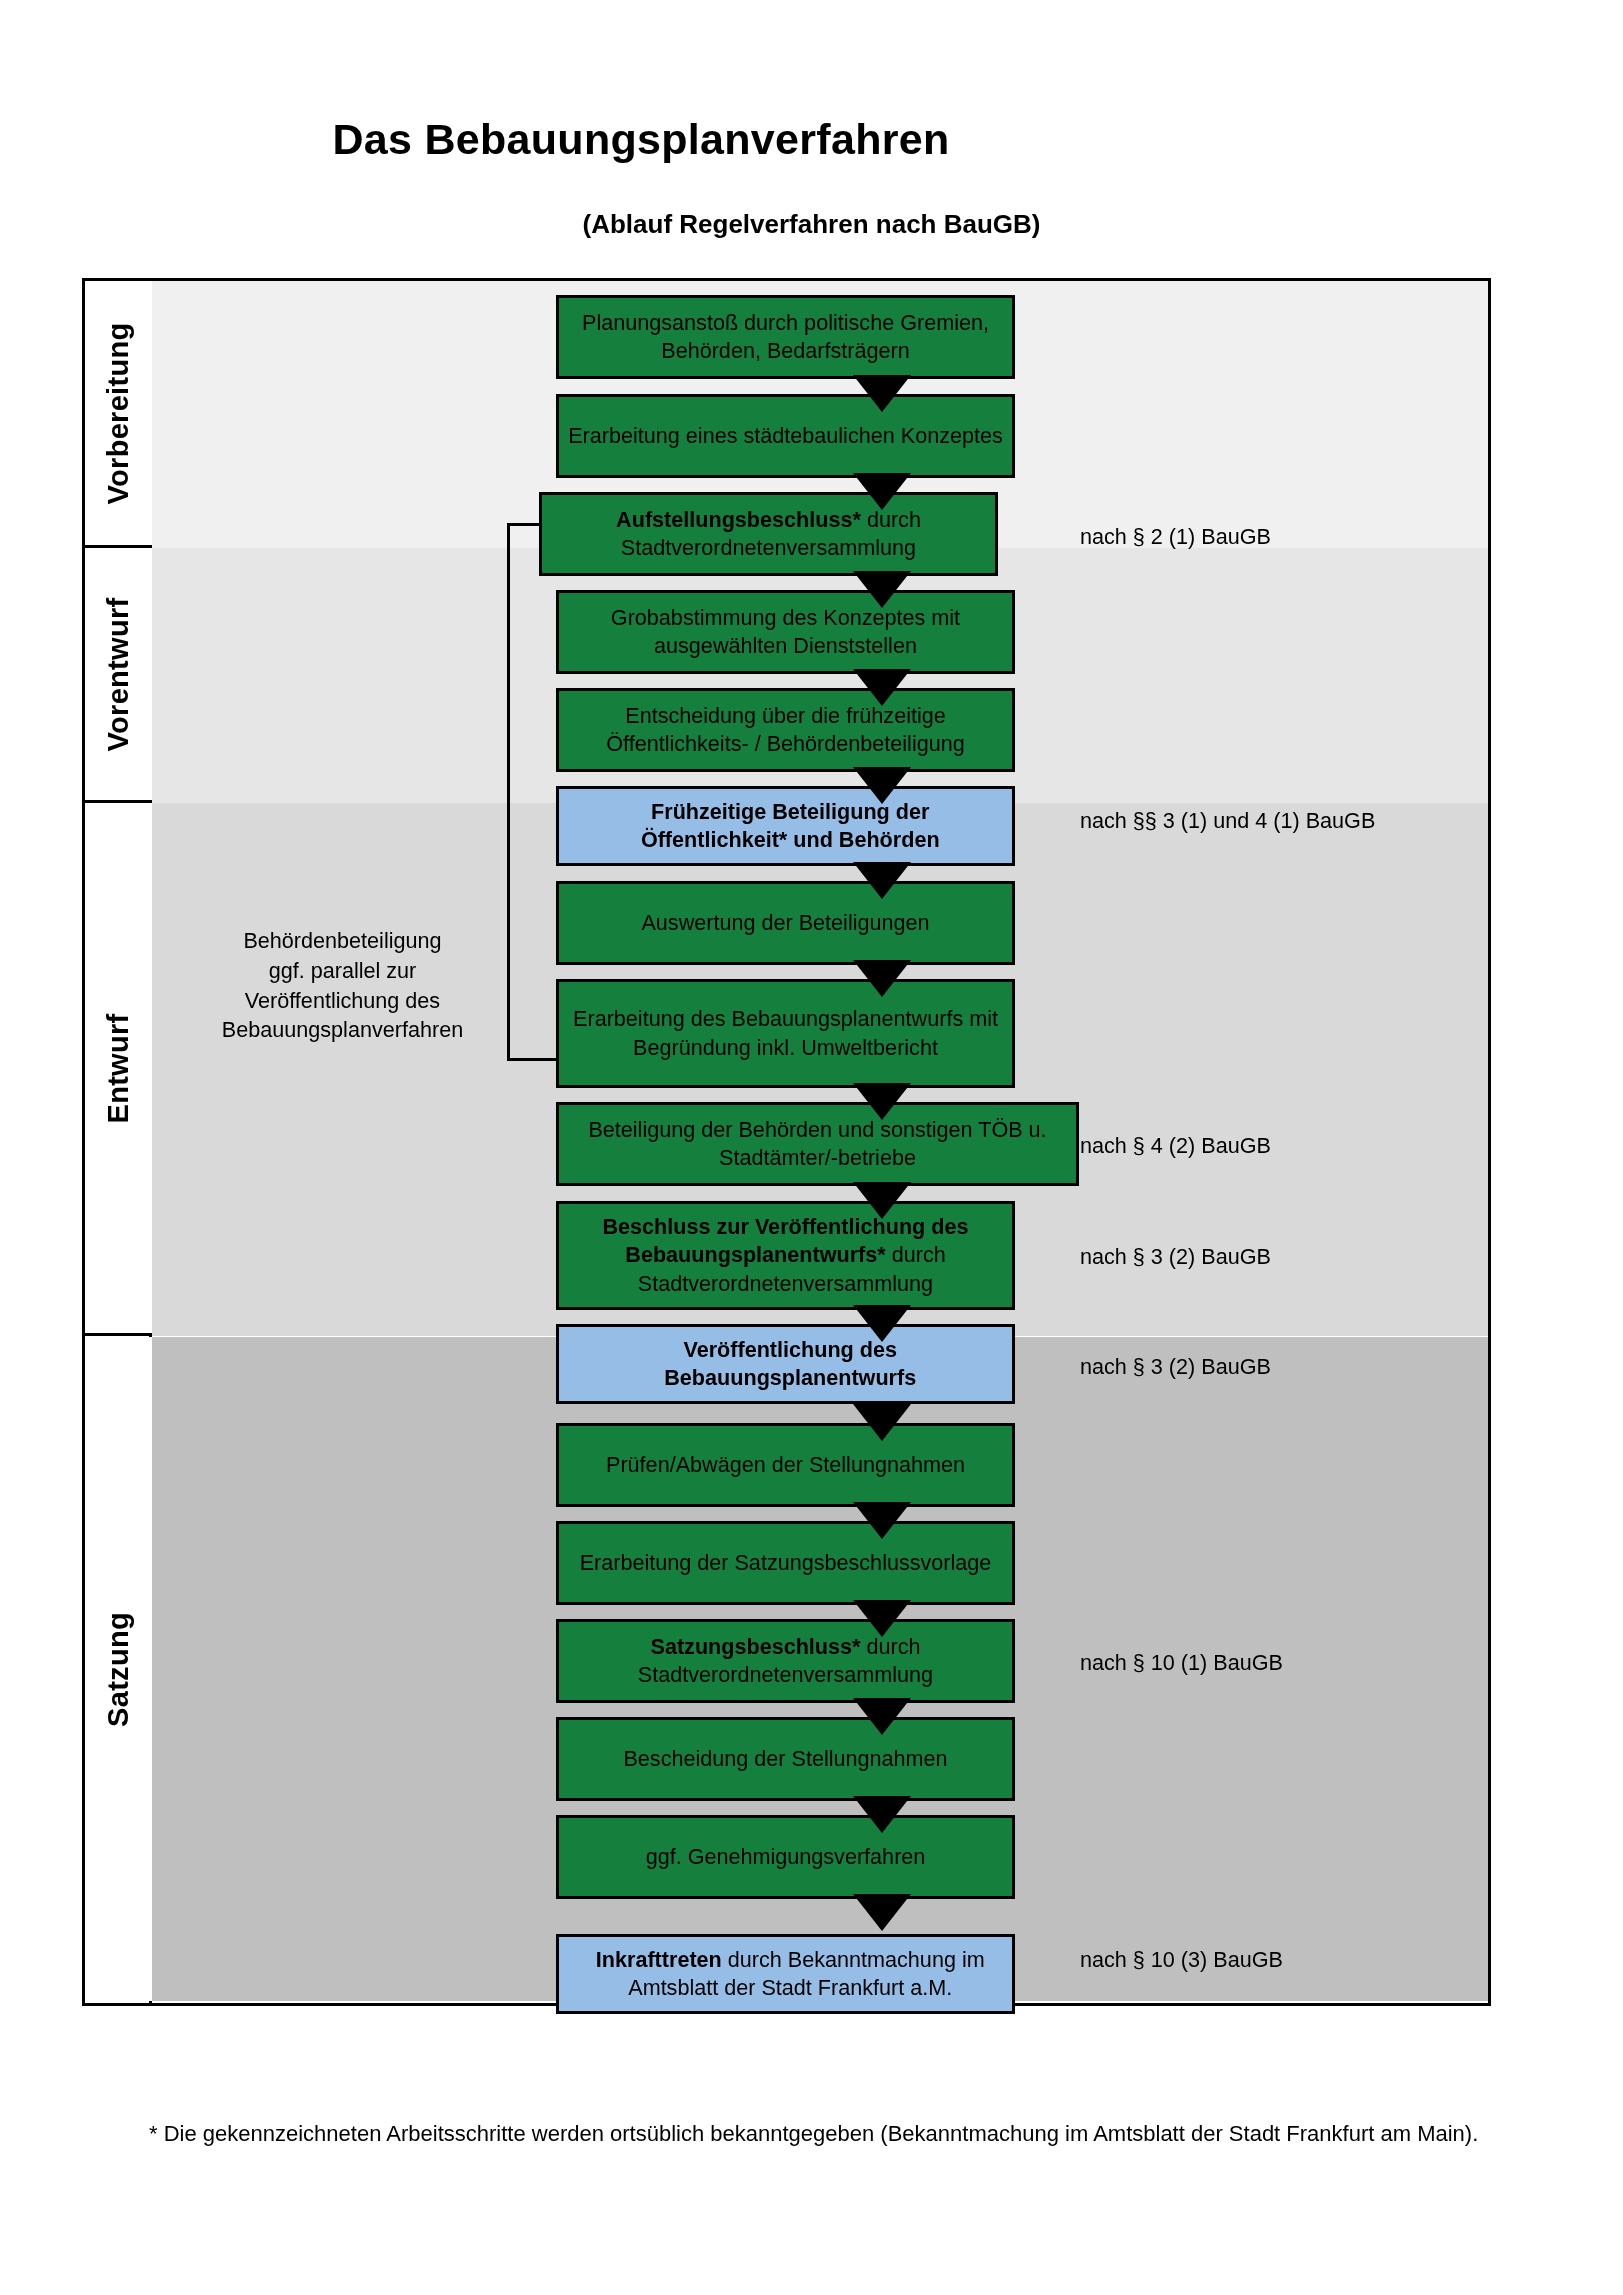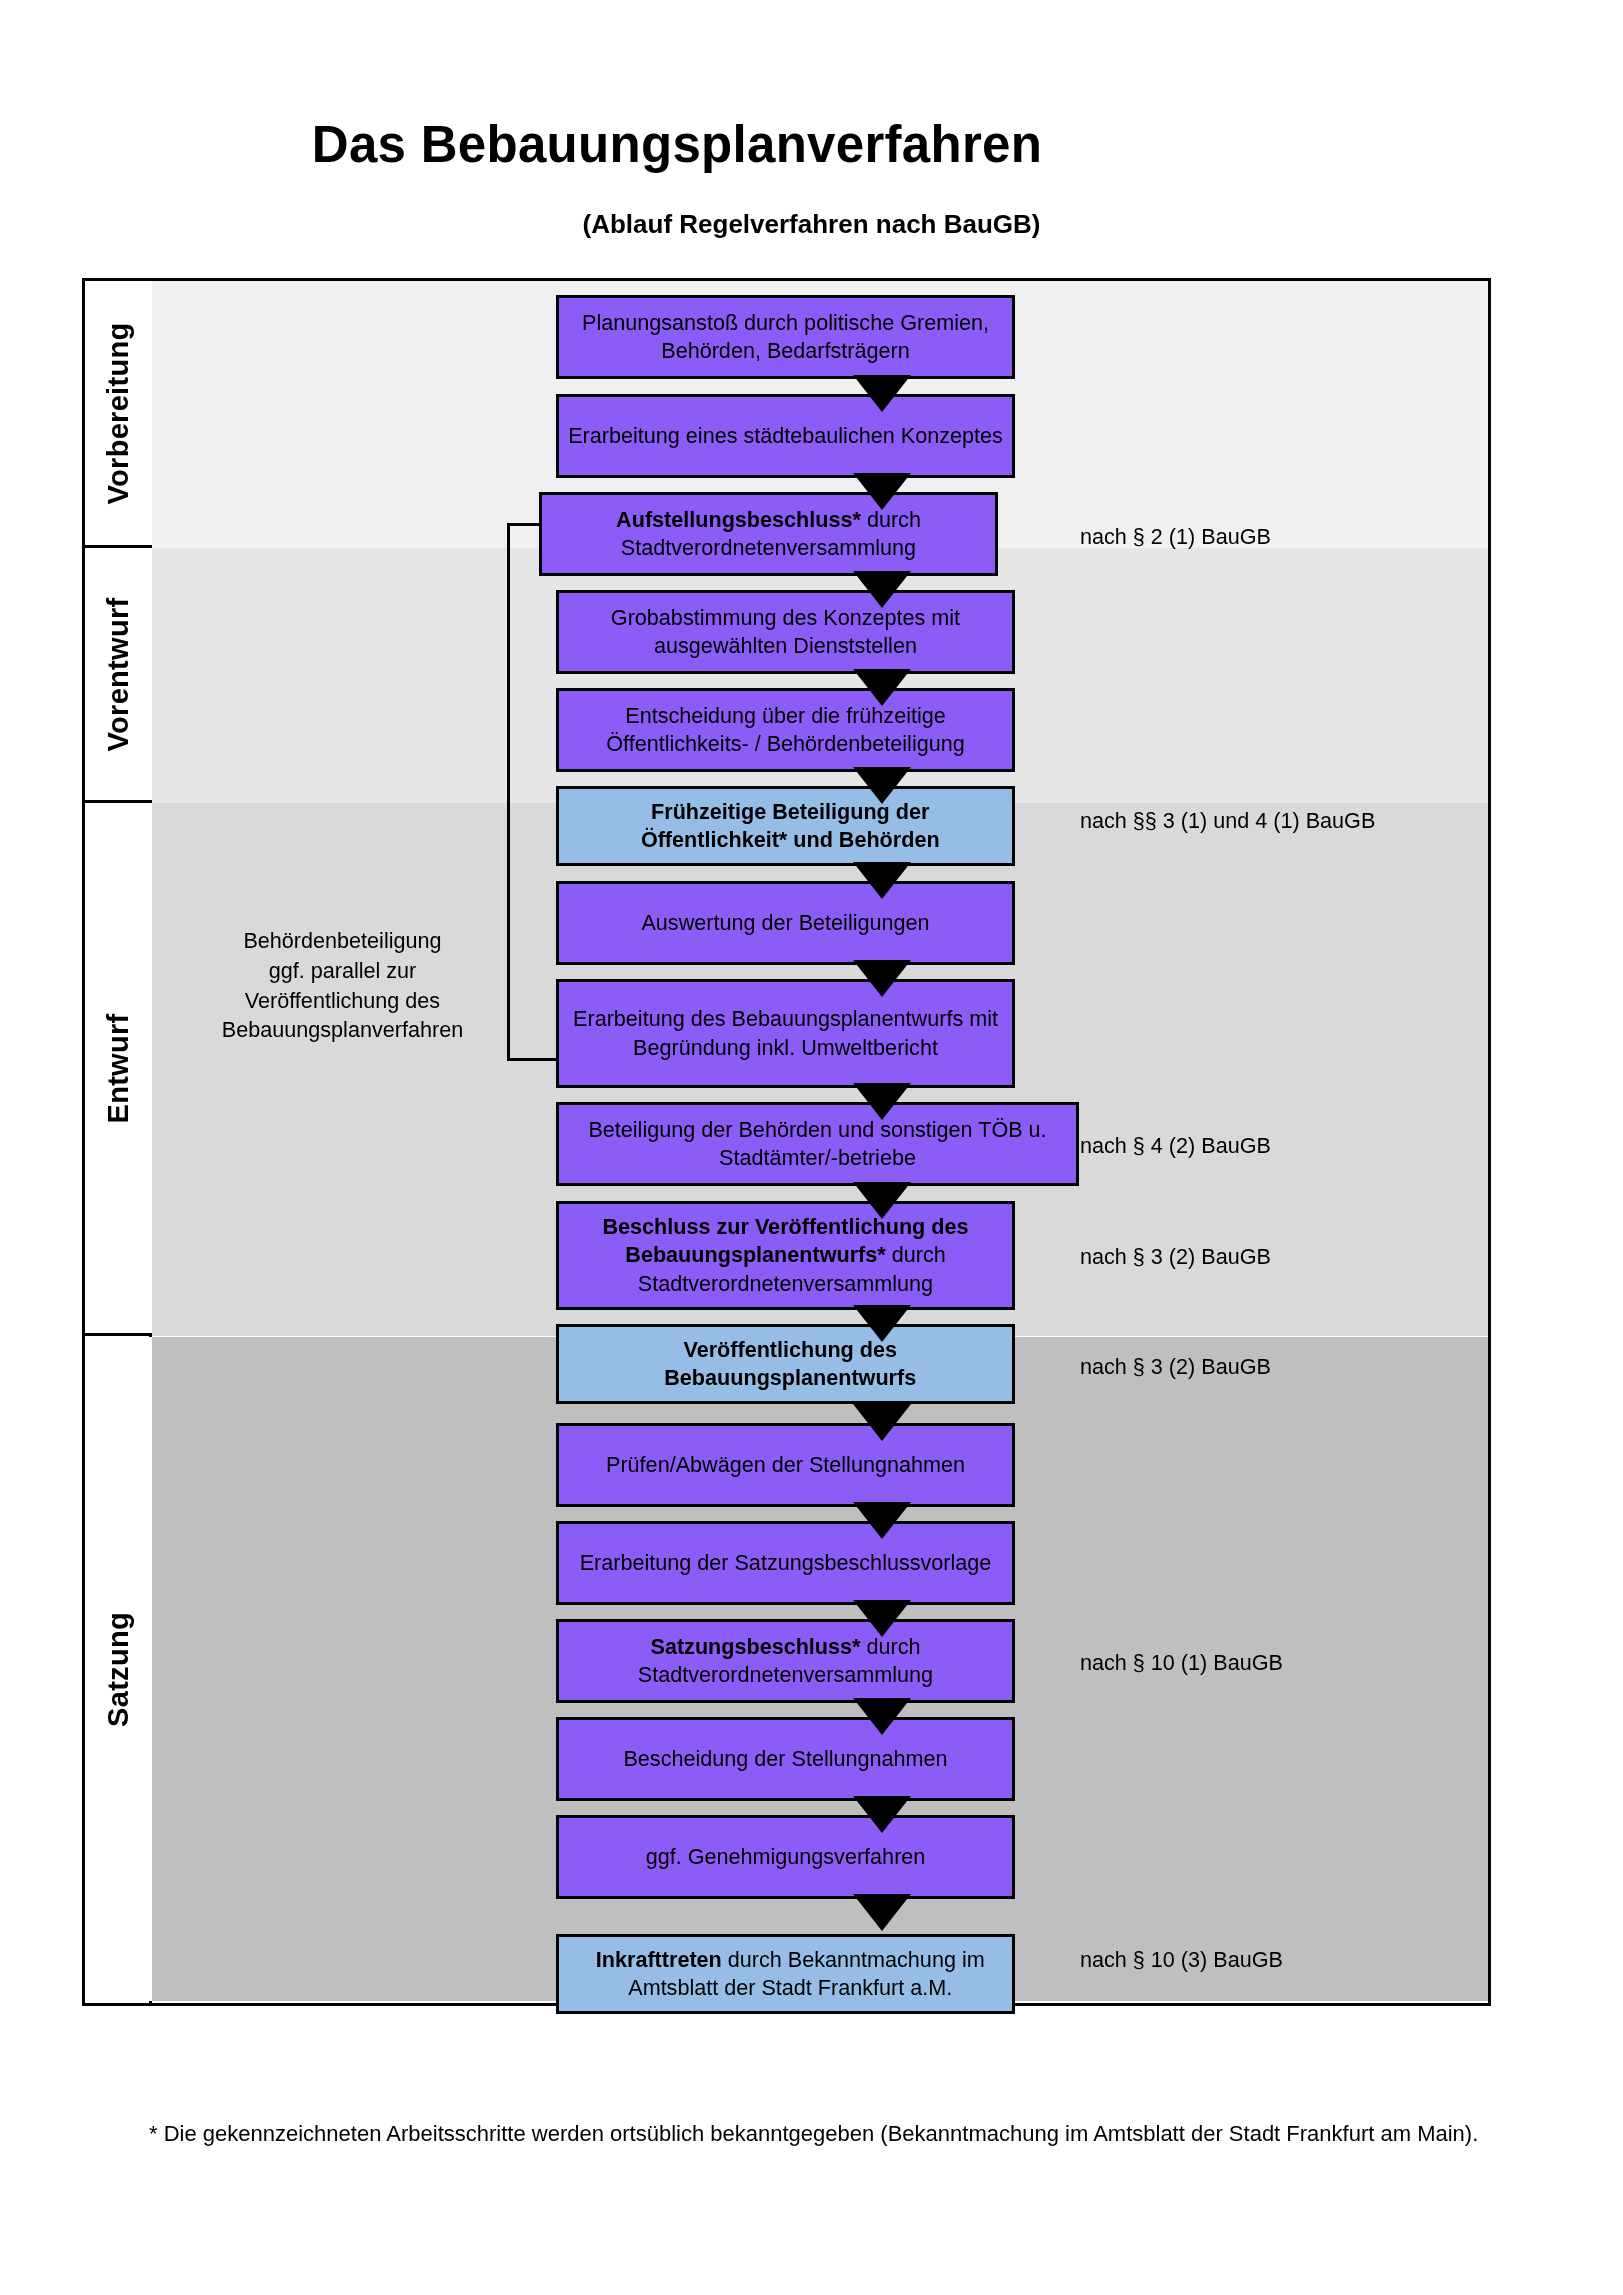--- a/index.html
+++ b/index.html
@@ -8,21 +8,21 @@
     background:#ffffff;
     font-family:"Liberation Sans", sans-serif;
     color:#000;
     -webkit-font-smoothing:antialiased;
   }
   .page{position:relative;width:1623px;height:2295px;}
 
   
   .title{
     position:absolute;left:0;top:115px;width:1282px;
-    text-align:center;font-size:51px;font-weight:bold;letter-spacing:0.3px;padding-left:36px;
+    text-align:center;font-size:43px;font-weight:bold;letter-spacing:0.3px;
   }
   .subtitle{
     position:absolute;left:0;top:209px;width:1623px;
     text-align:center;font-size:26px;font-weight:bold;
   }
 
   
   .frame{
     position:absolute;left:82px;top:278px;width:1409px;height:1728px;
     border:3.9px solid #000;box-sizing:border-box;background:#fff;
@@ -43,21 +43,21 @@
     transform:rotate(-90deg);white-space:nowrap;
     font-size:29px;font-weight:bold;letter-spacing:0.3px;
   }
 
   
   .band{position:absolute;left:67px;right:0;}
 
   
   .node{
     position:absolute;box-sizing:border-box;
-    border:3.9px solid #000;background:#8b5cf6;
+    border:3.9px solid #000;background:#15803d;
     display:flex;align-items:center;justify-content:center;
     text-align:center;font-size:21.6px;line-height:1.32;
     padding:2.6px 6.5px;
   }
   .node.blue{background:#95bde6;padding-left:16px;}
   .node .t{display:block;width:100%;}
   .node b{font-weight:bold;}
 
   
   .arrow{

